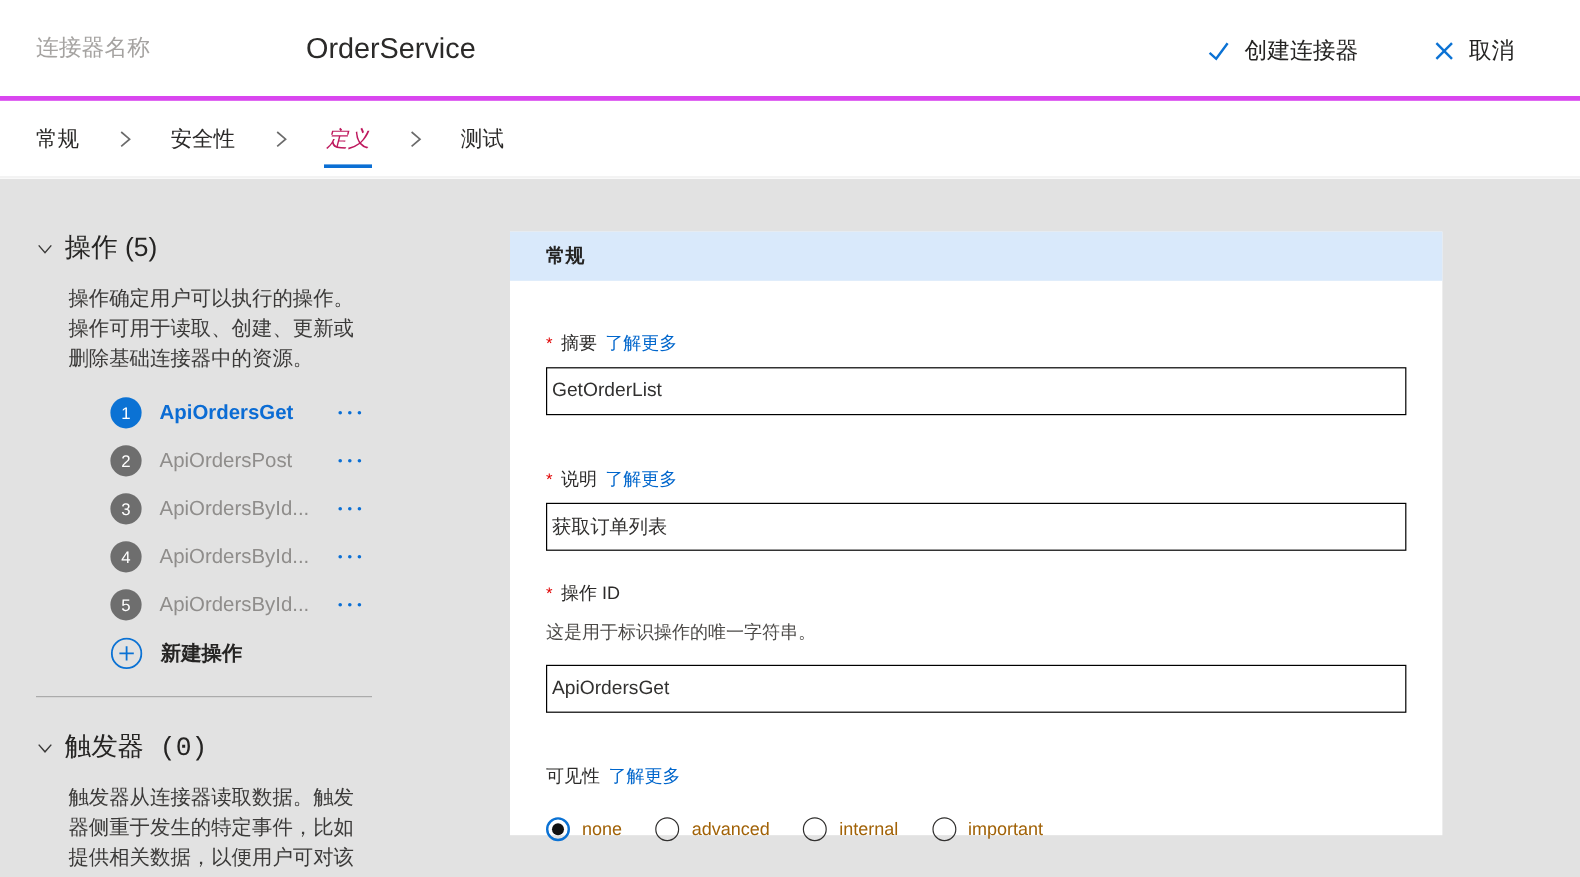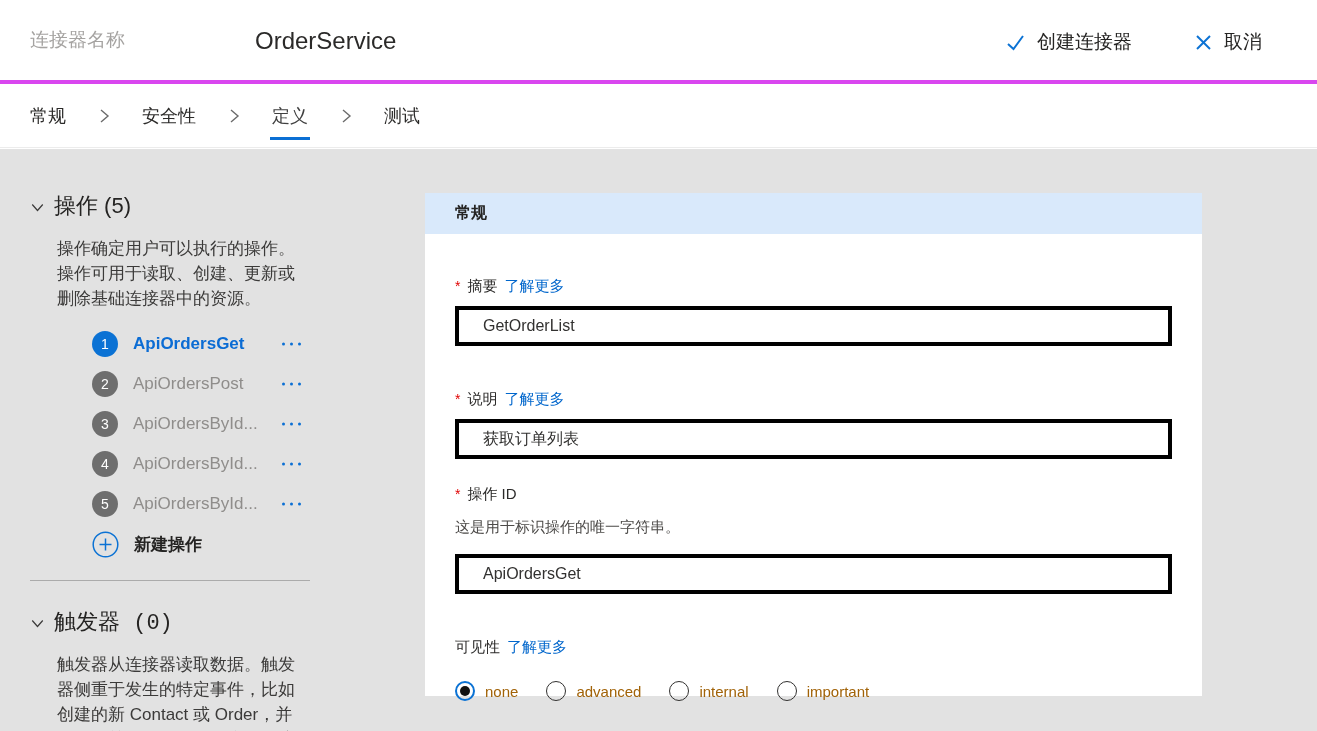--- a/index.html
+++ b/index.html
@@ -15,21 +15,21 @@
     display:flex; align-items:center; gap:62px; }
   .action-btn { display:flex; align-items:center; gap:11px; font-size:19px;
     color:#252423; cursor:pointer; white-space:nowrap; }
 
   
   .tabbar { position:absolute; top:85px; left:0; width:1317px; height:63px;
     background:#fff; border-bottom:1px solid #ececec;
     display:flex; align-items:center; padding-left:30px; }
   .tab { position:relative; height:63px; display:flex; align-items:center;
     font-size:18px; color:#2b2a29; cursor:pointer; }
-  .tab.active { color:#404040; }
+  .tab.active { color:#be185d;font-style:italic; }
   .tab.active::after { content:""; position:absolute; left:-2px; right:-2px;
     bottom:8px; height:3px; background:#0b6fd4; }
   .tab-sep { margin:0 30px; display:flex; align-items:center; }
 
   
   .content { position:absolute; top:149px; left:0; width:1317px; height:582px;
     background:#e2e2e2; overflow:hidden; }
 
   
   .sidebar { position:absolute; left:30px; top:0; width:350px; }
@@ -61,22 +61,22 @@
     background:#fff; }
   .panel-header { height:41px; background:#d9e9fb; display:flex;
     align-items:center; padding-left:30px; }
   .panel-title { font-size:16px; font-weight:bold; color:#252423; }
   .panel-body { padding:25px 30px 0 30px; }
   .field-label { display:flex; align-items:baseline; gap:7px; font-size:15px;
     color:#2b2a29; margin-bottom:10px; }
   .req { color:#e00000; font-size:14px; }
   .learn-link { color:#0066cc; cursor:pointer;margin-top:18px; }
   .helper-text { font-size:15px; color:#4c4a48; margin:14px 0 17px 0; }
-  .text-input { display:block; width:717px; height:40px; border:4px solid #000000;
-    background:#fff; font-size:16px; color:#323130; padding:0 24px;
+  .text-input { display:block; width:717px; height:40px; border:1px solid #000000;
+    background:#fff; font-size:16px; color:#323130; padding:0 4px;
     margin-bottom:26px; border-radius:0; outline:none;
     font-family:"Liberation Sans","DejaVu Sans",sans-serif; }
   .visibility-row { display:flex; align-items:center; gap:28px; margin-top:24px; }
   .radio { display:flex; align-items:center; gap:10px; font-size:15px;
     color:#a16207; cursor:pointer; }
   .radio-circle { width:20px; height:20px; border:1px solid #323130;
     border-radius:50%; flex:none; position:relative; }
   .radio.checked .radio-circle { border:2px solid #0b72d4; }
   .radio.checked .radio-circle::after { content:""; position:absolute;
     left:50%; top:50%; width:10px; height:10px; margin:-5px 0 0 -5px;
@@ -216,21 +216,20 @@
         <svg width="15" height="15" viewBox="0 0 20 20">
           <polyline points="3,6 10,14 17,6" fill="none" stroke="#3b3a39" stroke-width="1.6"></polyline>
         </svg>
       </span>
       <span>触发器 (0)</span>
     </div>
 
     <div class="section-desc">
       <div>触发器从连接器读取数据。触发</div>
       <div>器侧重于发生的特定事件，比如</div>
-      <div>创建的新 Contact 或 Order，并</div>
       <div>提供相关数据，以便用户可对该</div>
     </div>
   </div>
 
   <div class="panel">
     <div class="panel-header">
       <span class="panel-title">常规</span>
     </div>
 
     <div class="panel-body">

